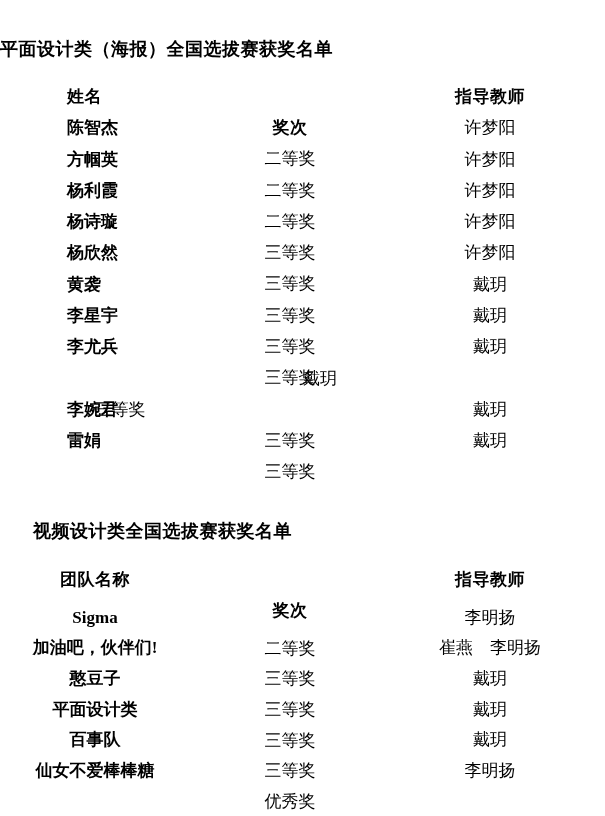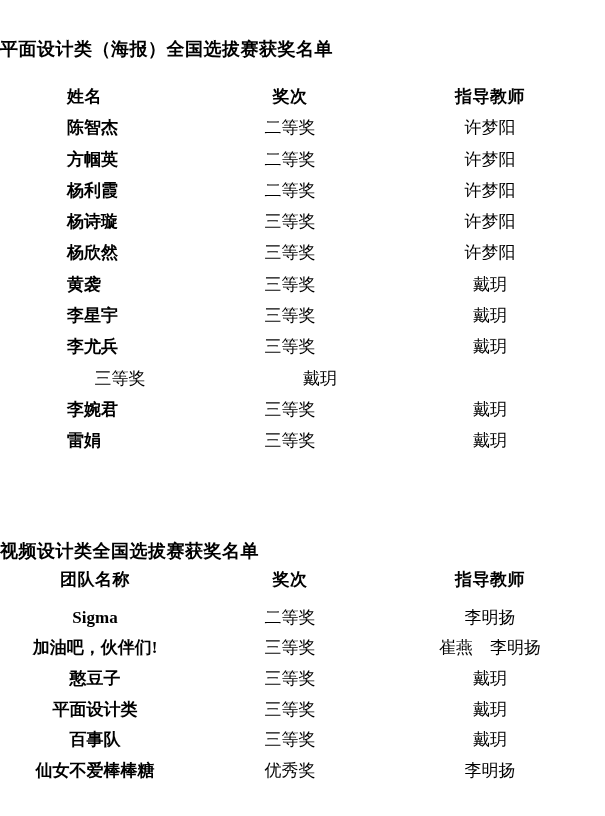--- a/index.html
+++ b/index.html
@@ -18,35 +18,35 @@
     position:absolute;
     left:0;
     width:605px;
     text-align:left;
     font-weight:bold;
     font-size:18px;
     line-height:22px;
     letter-spacing:0.5px;
   }
   .title-1 { top:38px; }
-  .title-2 { top:540px; }
+  .title-2 { top:520px;padding-left:33px; }
   .tbl {
     position:absolute;
     left:10px;
     width:580px;
   }
   .tbl-1 { top:81px; }
   .tbl-2 { top:565px; }
   .row { display:flex; }
   .tbl-1 .row { height:31.3px; line-height:31.3px; }
   .tbl-2 .row { height:30.7px; line-height:30.7px; }
   .tbl-2 .row.header { margin-bottom:7px; }
   .cell { font-size:17px; white-space:pre; overflow:visible; }
   .c1 { width:170px; }
-  .c2 { width:150px; margin-left:35px; text-align:center; }
+  .c2 { width:150px; margin-left:35px; text-align:center;margin-top:31px; }
   .c3 { width:160px; margin-left:45px; text-align:center; }
   .tbl-1 .c1 { text-align:left; padding-left:57px;font-weight:bold; }
   .tbl-2 .c1 { text-align:center;font-weight:bold; }
   .row.header .cell { font-weight:bold; letter-spacing:0.5px;font-family:Liberation Serif, serif; }
 </style>
 </head>
 <body>
 
 <div class="page">
   <div class="doc-title title-1">平面设计类（海报）全国选拔赛获奖名单</div>

